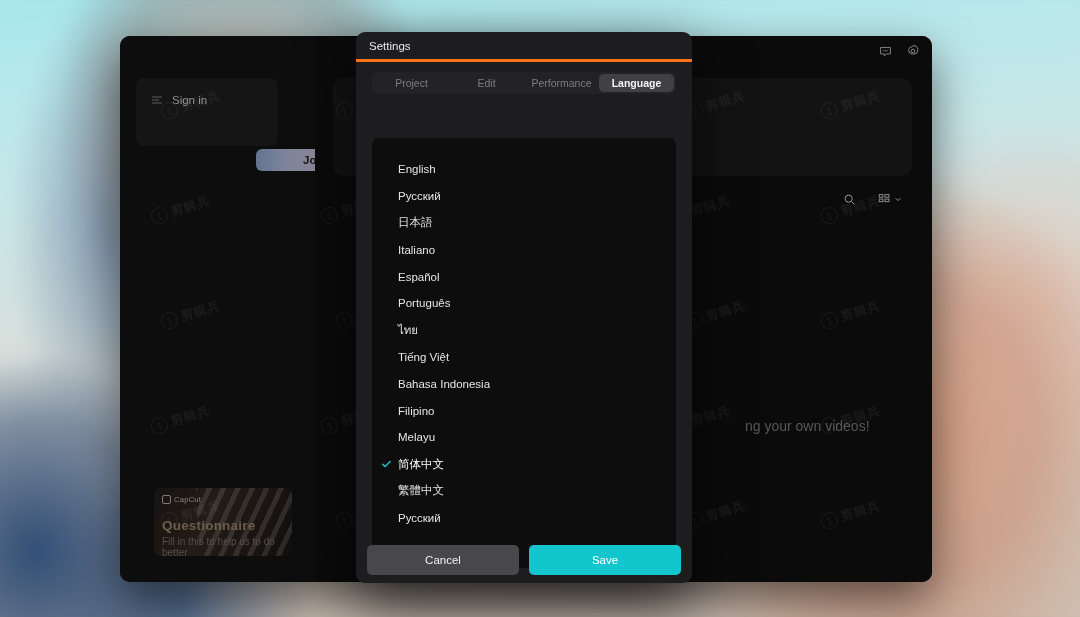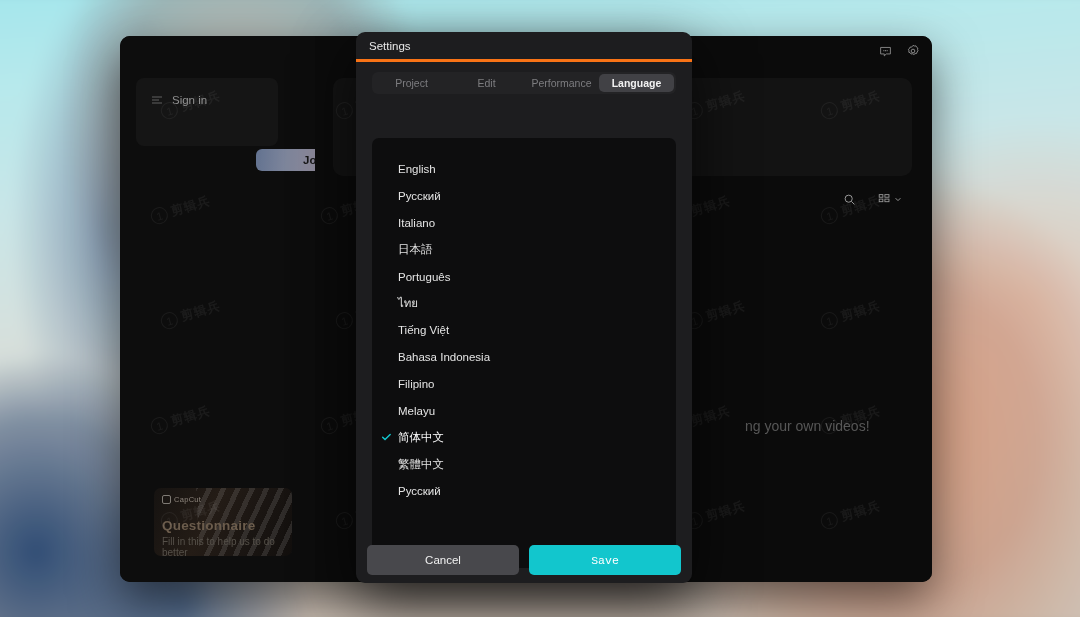--- a/index.html
+++ b/index.html
@@ -151,21 +151,21 @@
   #modal-footer {
     position: absolute; left: 0; bottom: 0; width: 100%; height: 46px;
     display: flex; align-items: center; justify-content: center; gap: 10px;
   }
   .fbtn {
     width: 152px; height: 30px; border: none; border-radius: 5px; cursor: pointer;
     font-size: 11.5px; font-family: "Liberation Sans", sans-serif;
     display: flex; align-items: center; justify-content: center;
   }
   #cancel-btn { background: #48484c; color: #f0f0f0; }
-  #save-btn { background: #12c6cd; color: #ffffff; font-family: Liberation Mono, monospace; }
+  #save-btn { background: #12c6cd; color: #ffffff; }
 </style>
 </head>
 <body>
 
 <div id="bg-photo"></div>
 <div id="bg-tint"></div>
 
 <div id="app-window">
 
   <div class="win-ctrls">
@@ -358,24 +358,27 @@
 
   <div id="lang-panel">
     <div id="lang-list">
         <div class="lang-item">
           <span class="name">English</span>
         </div>
         <div class="lang-item">
           <span class="name">Русский</span>
         </div>
         <div class="lang-item">
+          <span class="name">日本語</span>
+        </div>
+        <div class="lang-item">
           <span class="name">Italiano</span>
         </div>
         <div class="lang-item">
-          <span class="name">日本語</span>
+          <span class="name">Español</span>
         </div>
         <div class="lang-item">
           <span class="name">Português</span>
         </div>
         <div class="lang-item">
           <span class="name">ไทย</span>
         </div>
         <div class="lang-item">
           <span class="name">Tiếng Việt</span>
         </div>

